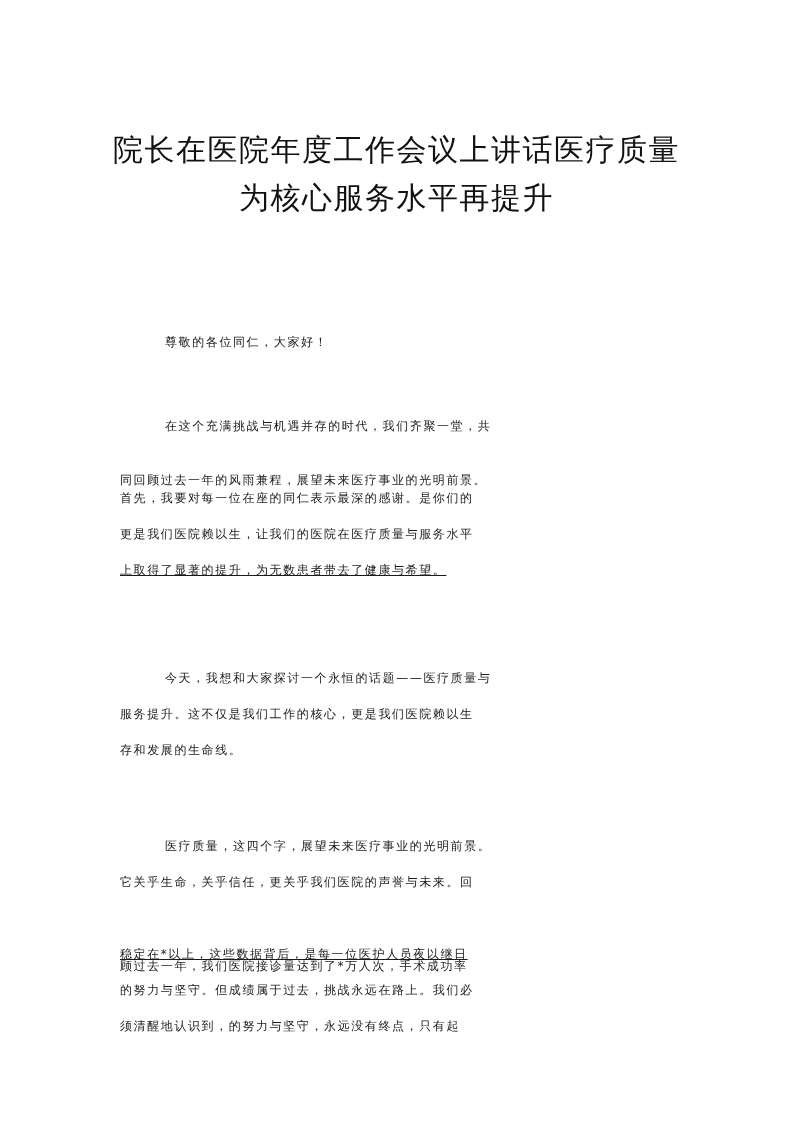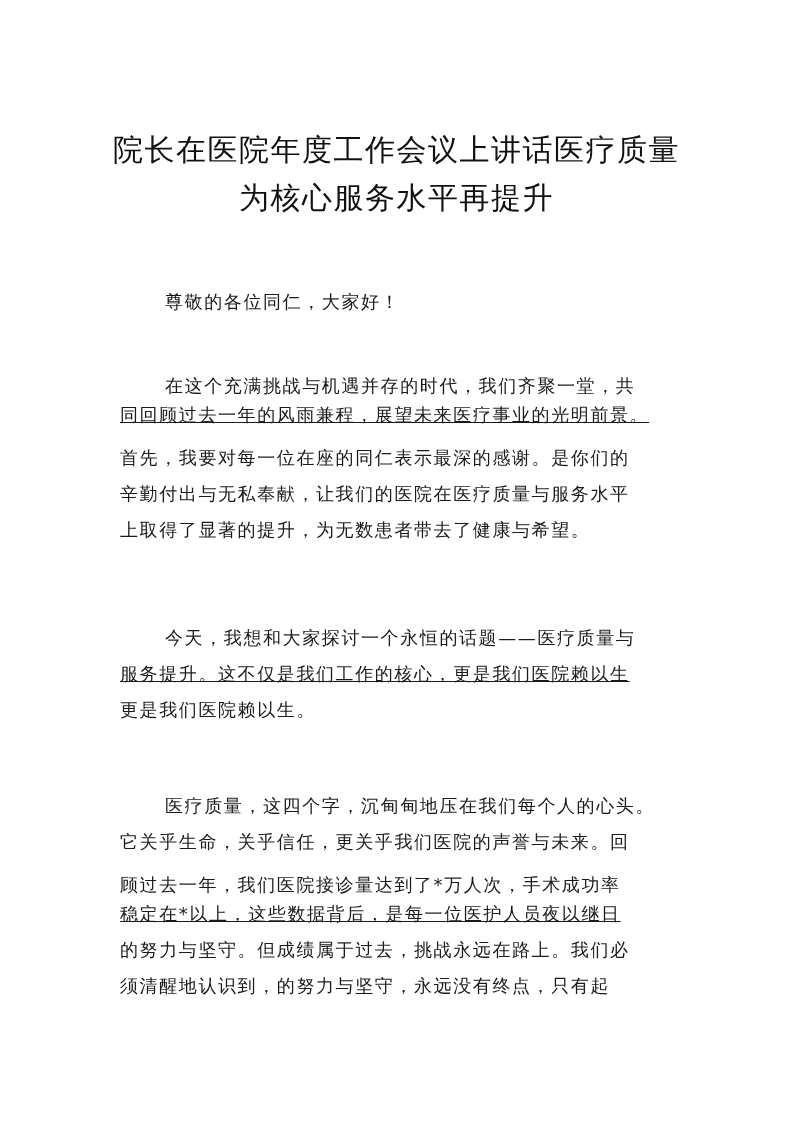--- a/index.html
+++ b/index.html
@@ -1,47 +1,47 @@
 <!DOCTYPE html>
 <html><head>
 <meta charset="utf-8">
 <style>
   html, body { margin:0; padding:0; background:#ffffff; }
   body { width:793px; height:1122px; position:relative; overflow:hidden;
          font-family:"DejaVu Sans", "Liberation Sans", sans-serif; color:#111; }
   .title { position:absolute; left:0; width:793px; text-align:center;
            font-size:30px; letter-spacing:1.5px; color:#111; white-space:nowrap; }
-  .line { position:absolute; left:120px; font-size:18px; letter-spacing:1.6px;
-          white-space:nowrap; color:#1a1a1a; line-height:22px; }
+  .line { position:absolute; left:120px; font-size:12px; letter-spacing:1.6px;
+          white-space:nowrap; color:#1a1a1a; line-height:22px;margin-top:40px; }
   .indent { left:165px; }
 </style>
 </head>
 <body>
 
 <div>
   <div class="title" style="top:130px;">院长在医院年度工作会议上讲话医疗质量</div>
   <div class="title" style="top:178px;">为核心服务水平再提升</div>
 
   <div class="line indent" style="top:291px;">尊敬的各位同仁，大家好！</div>
 
   <div>
     <div class="line indent" style="top:375px;text-align:center;">在这个充满挑战与机遇并存的时代，我们齐聚一堂，共</div>
-    <div class="line" style="top:404px;text-decoration:underline;">同回顾过去一年的风雨兼程，展望未来医疗事业的光明前景。</div>
+    <div class="line" style="top:429px;">同回顾过去一年的风雨兼程，展望未来医疗事业的光明前景。</div>
     <div class="line" style="top:447px;font-family:Liberation Serif, serif;">首先，我要对每一位在座的同仁表示最深的感谢。是你们的</div>
-    <div class="line" style="top:483px;">辛勤付出与无私奉献，让我们的医院在医疗质量与服务水平</div>
-    <div class="line" style="top:519px;">上取得了显著的提升，为无数患者带去了健康与希望。</div>
+    <div class="line" style="top:483px;">更是我们医院赖以生，让我们的医院在医疗质量与服务水平</div>
+    <div class="line" style="top:519px;text-decoration:underline;">上取得了显著的提升，为无数患者带去了健康与希望。</div>
   </div>
 
   <div>
     <div class="line indent" style="top:627px;">今天，我想和大家探讨一个永恒的话题——医疗质量与</div>
-    <div class="line" style="top:663px;text-decoration:underline;">服务提升。这不仅是我们工作的核心，更是我们医院赖以生</div>
-    <div class="line" style="top:699px;">更是我们医院赖以生。</div>
+    <div class="line" style="top:663px;">服务提升。这不仅是我们工作的核心，更是我们医院赖以生</div>
+    <div class="line" style="top:699px;">存和发展的生命线。</div>
   </div>
 
   <div>
-    <div class="line indent" style="top:795px;">医疗质量，这四个字，沉甸甸地压在我们每个人的心头。</div>
+    <div class="line indent" style="top:795px;">医疗质量，这四个字，展望未来医疗事业的光明前景。</div>
     <div class="line" style="top:831px;">它关乎生命，关乎信任，更关乎我们医院的声誉与未来。回</div>
-    <div class="line" style="top:874px;">顾过去一年，我们医院接诊量达到了*万人次，手术成功率</div>
+    <div class="line" style="top:915px;">顾过去一年，我们医院接诊量达到了*万人次，手术成功率</div>
     <div class="line" style="top:903px;text-decoration:underline;">稳定在*以上，这些数据背后，是每一位医护人员夜以继日</div>
     <div class="line" style="top:939px;">的努力与坚守。但成绩属于过去，挑战永远在路上。我们必</div>
     <div class="line" style="top:975px;">须清醒地认识到，的努力与坚守，永远没有终点，只有起</div>
   </div>
 </div>
 
 </body></html>

